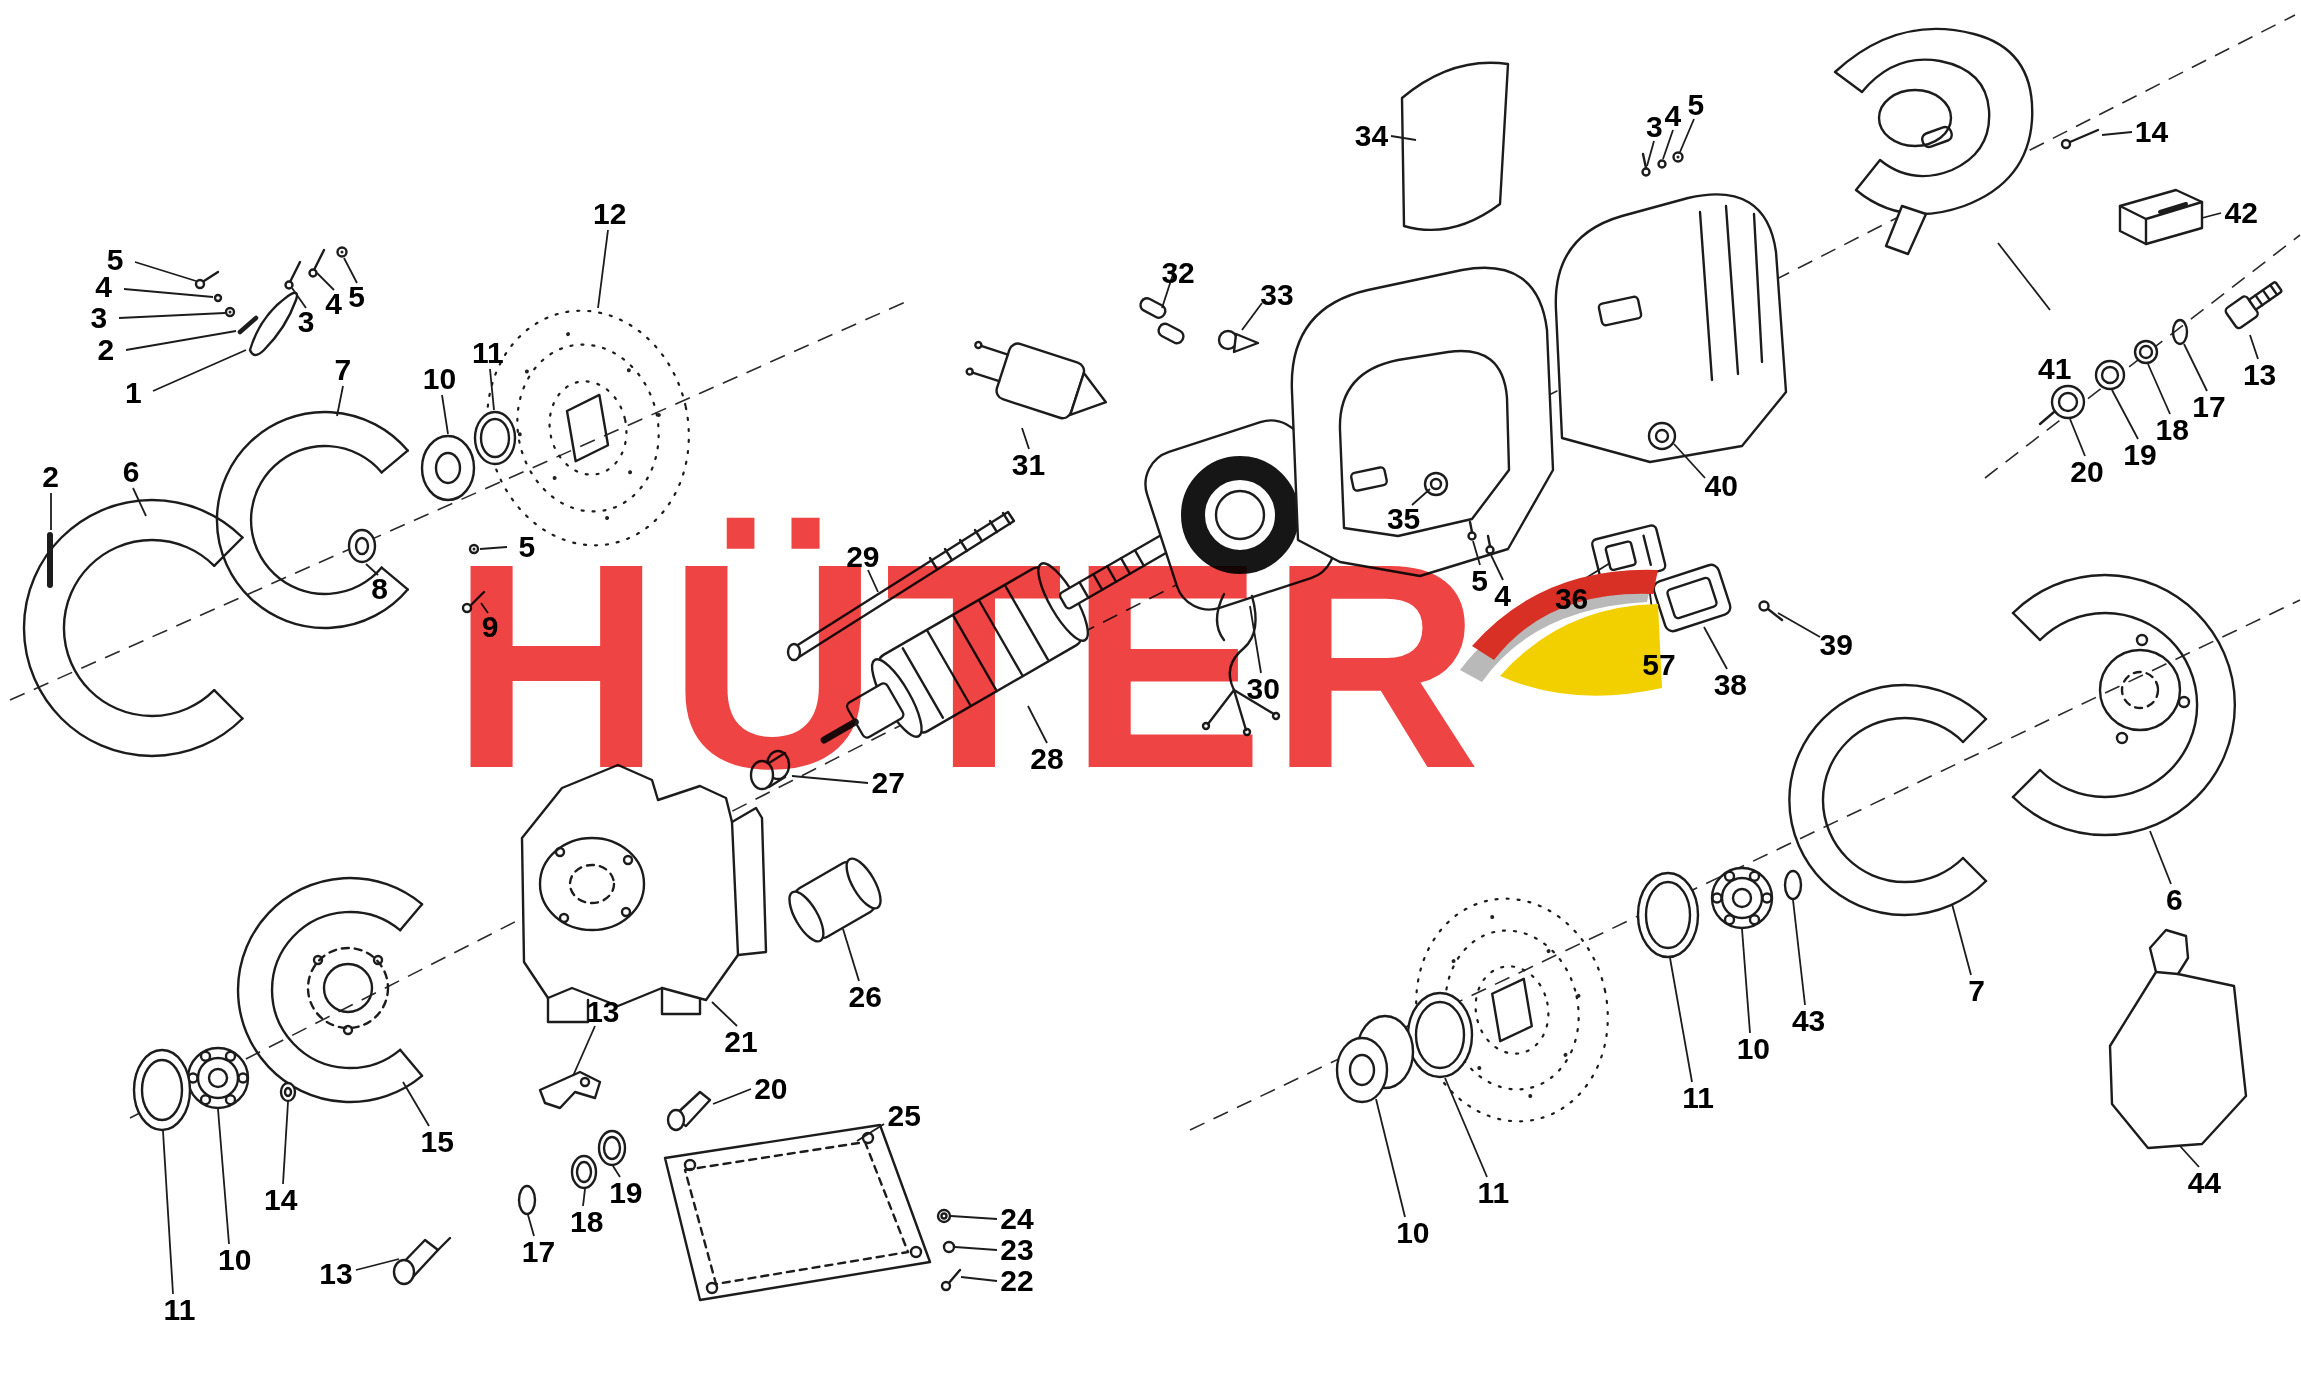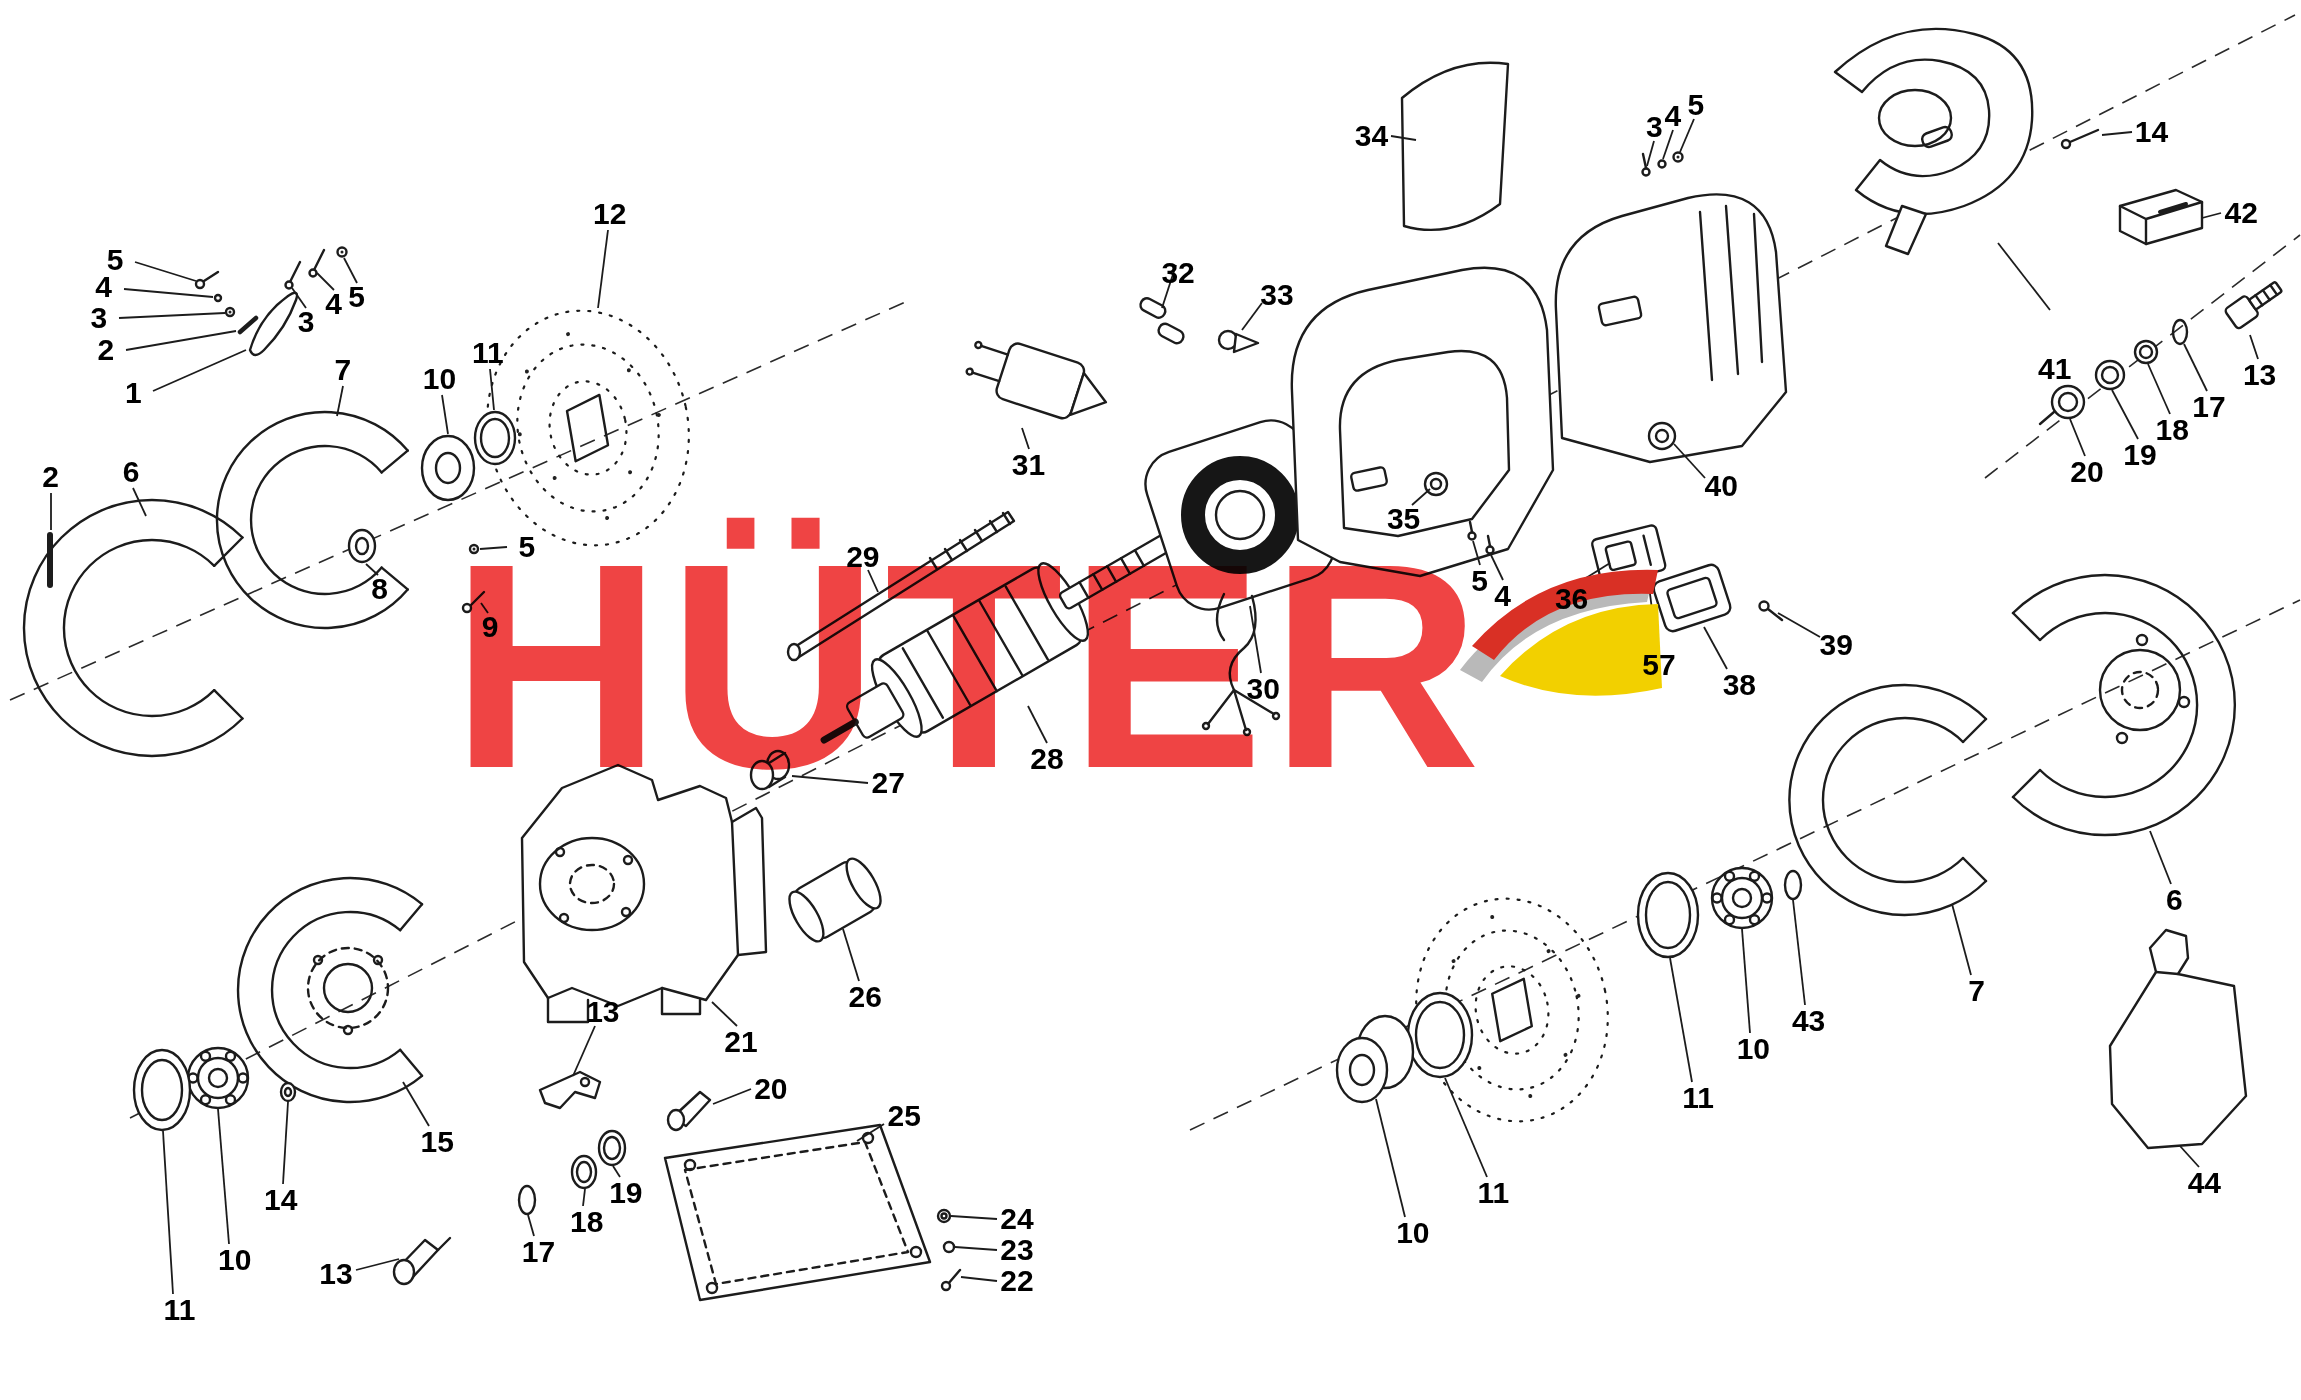--- a/index.html
+++ b/index.html
@@ -541,21 +541,21 @@
       <div class="part-label" style="left: 96%; top: 29.1%;">17</div>
       <div class="part-label" style="left: 94.4%; top: 30.7%;">18</div>
       <div class="part-label" style="left: 93%; top: 32.5%;">19</div>
       <div class="part-label" style="left: 90.7%; top: 33.7%;">20</div>
       <div class="part-label" style="left: 74.8%; top: 34.7%;">40</div>
       <div class="part-label" style="left: 61%; top: 37.1%;">35</div>
       <div class="part-label" style="left: 64.3%; top: 41.5%;">5</div>
       <div class="part-label" style="left: 65.3%; top: 42.6%;">4</div>
       <div class="part-label" style="left: 68.3%; top: 42.8%; text-align: right;">36</div>
       <div class="part-label" style="left: 72.1%; top: 47.5%;">57</div>
-      <div class="part-label" style="left: 75.2%; top: 48.9%; margin-left: 9px;">38</div>
+      <div class="part-label" style="left: 75.2%; top: 48.9%;">38</div>
       <div class="part-label" style="left: 79.8%; top: 46.1%;">39</div>
       <div class="part-label" style="left: 94.5%; top: 64.3%;">6</div>
       <div class="part-label" style="left: 85.9%; top: 70.8%;">7</div>
       <div class="part-label" style="left: 78.6%; top: 72.9%;">43</div>
       <div class="part-label" style="left: 76.2%; top: 74.9%;">10</div>
       <div class="part-label" style="left: 73.8%; top: 78.4%;">11</div>
       <div class="part-label" style="left: 95.8%; top: 84.5%;">44</div>
       <div class="part-label" style="left: 64.9%; top: 85.2%;">11</div>
       <div class="part-label" style="left: 61.4%; top: 88.1%;">10</div>
       <div class="part-label" style="left: 32.2%; top: 74.4%;">21</div>

